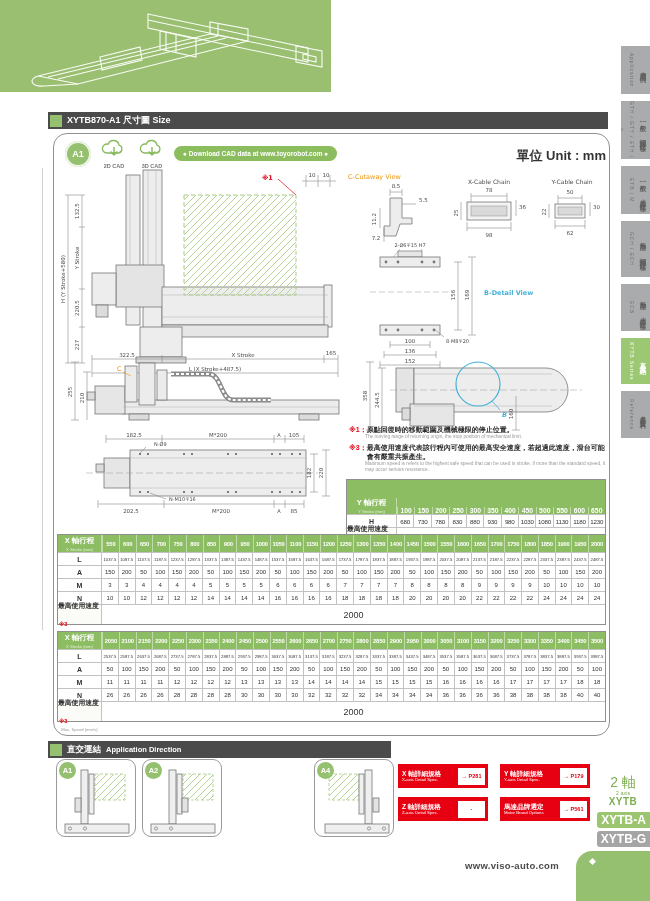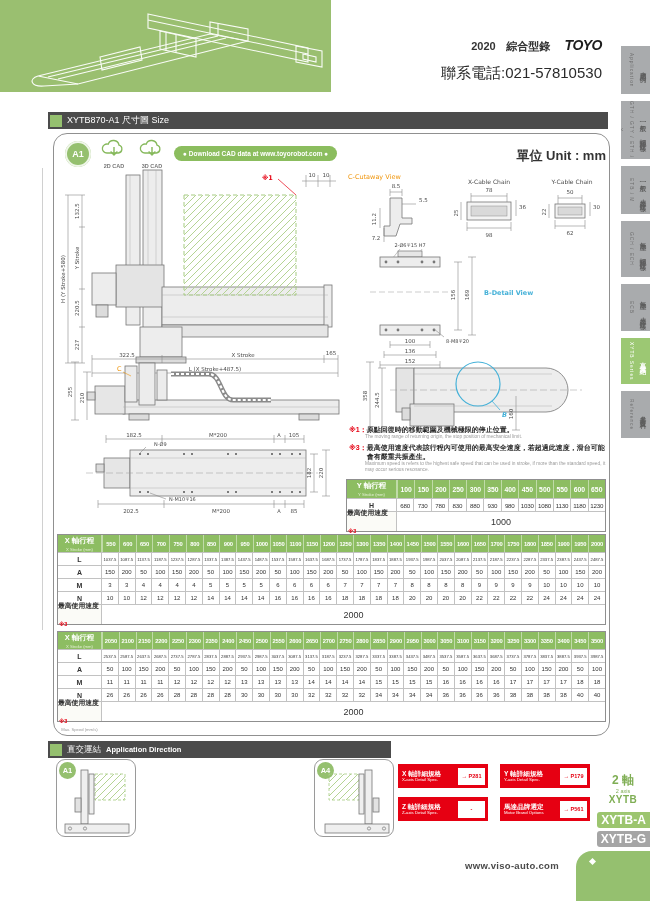--- a/index.html
+++ b/index.html
@@ -19,21 +19,21 @@
   .side-tab{position:absolute;left:621px;width:29px;background:#a9abad;writing-mode:vertical-rl;
             text-align:center;padding:0;overflow:hidden;}
   .side-tab .st-zh{display:block;font-size:6.5px;font-weight:700;color:#5e5e5e;letter-spacing:2px;line-height:13px;}
   .side-tab .st-en{display:block;font-size:4.8px;color:#6d6d6d;letter-spacing:1px;line-height:11px;}
   .side-tab.active{background:#9cc873;}
   .side-tab.active .st-zh,.side-tab.active .st-en{color:#fff;}
 
   
   .sec-bar{position:absolute;height:17px;background:#4b4b4b;display:flex;align-items:center;gap:5px;padding-left:2px;box-sizing:border-box;}
   .sec-green{width:12px;height:12px;background:#95c06f;flex:none;}
-  .sec-zh{color:#fff;font-weight:400;font-size:8.5px;white-space:nowrap;}
+  .sec-zh{color:#fff;font-weight:700;font-size:8.5px;white-space:nowrap;}
   .sec-en{color:#fff;font-weight:700;font-size:7.5px;white-space:nowrap;}
 
   .vline{position:absolute;left:42px;top:168px;width:1px;height:462px;background:#d0d0d0;}
 
   
   .panel{position:absolute;left:53px;top:133px;width:555px;height:601px;border:1.5px solid #909090;border-radius:14px;background:#fff;}
   .badge{position:absolute;left:11px;top:7px;width:26px;height:26px;border-radius:50%;background:#95c06f;
          box-shadow:inset 0 0 0 2px rgba(255,255,255,.85);color:#fff;font-size:9px;font-weight:700;
          display:flex;align-items:center;justify-content:center;}
   .cad{position:absolute;top:5px;width:36px;text-align:center;}
@@ -85,21 +85,21 @@
   .combo{position:absolute;top:759px;width:80px;height:78px;border:1.5px solid #9a9a9a;border-radius:9px;background:#fff;box-sizing:border-box;}
   .combo-badge{position:absolute;top:2px;left:2px;width:17px;height:17px;border-radius:50%;background:#95c06f;
                color:#fff;font-size:7.5px;font-weight:700;display:flex;align-items:center;justify-content:center;}
   .spec-btn{position:absolute;width:90px;height:24px;background:#e60012;display:flex;align-items:center;}
   .spec-txt{flex:1;min-width:0;padding-left:4px;color:#fff;}
   .spec-zh{font-size:6.6px;font-weight:700;line-height:1.15;white-space:nowrap;}
   .spec-en{font-size:4.3px;line-height:1.2;white-space:nowrap;}
   .spec-page{width:27px;height:17px;background:#fff;margin-right:3px;flex:none;display:flex;align-items:center;justify-content:center;
              color:#e60012;font-size:5.5px;font-weight:700;white-space:nowrap;}
   .series-lab{position:absolute;left:596px;top:774px;width:54px;text-align:center;color:#7fae54;line-height:1.15;}
-  .series-zh{font-size:12px;font-weight:700;}
+  .series-zh{font-size:14px;font-weight:400;}
   .series-en{font-size:5.5px;}
   .series-fam{font-size:10px;font-weight:700;letter-spacing:.5px;}
   .series-tab{position:absolute;left:597px;width:53px;height:16px;display:flex;align-items:center;justify-content:center;
               color:#fff;font-weight:700;font-size:12px;border-radius:3px 0 0 3px;}
   .footer-url{position:absolute;left:452px;top:860px;width:120px;text-align:center;font-size:9.5px;font-weight:600;color:#4a4a4a;letter-spacing:.3px;}
   .corner{position:absolute;left:576px;top:851px;width:74px;height:50px;background:#95c06f;border-top-left-radius:16px;}
   .sparkle{position:absolute;left:14px;top:8px;width:5px;height:5px;background:#fff;transform:rotate(45deg);}
 </style>
 </head>
 <body>
@@ -119,26 +119,20 @@
         <path d="M38,76 C28,79 31,87 44,86 L78,84"></path>
         <path d="M160,31 L196,39 L196,57 L160,49 Z"></path>
         <path d="M166,33 L166,51 M176,35 L176,53"></path>
         <path d="M100,57 L140,47 L142,60 L102,70 Z"></path>
         <path d="M210,34 L210,22 L248,29 L248,41"></path>
         <path d="M218,24 L218,36"></path>
       </g>
     </svg>
   </div>
 
-  <div class="brandline">
-    <span class="b-year">2020</span>
-    <span class="b-cat">綜合型錄</span>
-    <span class="b-toyo">TOYO</span>
-  </div>
-  <div class="phone">聯系電話:021-57810530</div>
 
   <div class="side-tab" style="top:46px;height:48px;">
     <span class="st-zh">應用例</span>
     <span class="st-en">Application</span>
   </div>
   <div class="side-tab" style="top:101px;height:58px;">
     <span class="st-zh">一般 / 螺桿仕樣</span>
     <span class="st-en">GTH / GTY / ETH / Y</span>
   </div>
   <div class="side-tab" style="top:166px;height:48px;">
@@ -487,21 +481,21 @@
       </div>
       <div class="note-en">The moving range of returning origin, the stop position of mechanical limit.</div>
       <div class="note-row">
         <span class="note-mark">※3：</span>
         <span>最高使用速度代表該行程內可使用的最高安全速度，若超過此速度，滑台可能會有嚴重共振產生。</span>
       </div>
       <div class="note-en">Maximum speed is refers to the highest safe speed that can be used in stroke, if more than the standard speed, it may occur serious resonance.</div>
     </div>
 
     <div class="dtable" style="left:292px;top:345px;width:260px;">
-      <div class="trow head" style="height:18px;">
+      <div class="trow head" style="height:34px;align-items:flex-end;">
         <div class="tlabel glabel" style="width:50px;">
           <div class="gl-zh">Y 軸行程</div>
           <div class="gl-en">Y Stroke (mm)</div>
         </div>
         <div class="tcells">
             <div class="cell hd f7">100</div>
             <div class="cell hd f7">150</div>
             <div class="cell hd f7">200</div>
             <div class="cell hd f7">250</div>
             <div class="cell hd f7">300</div>
@@ -930,20 +924,34 @@
       <g stroke="#777" stroke-width=".8" fill="#efefef">
         <rect x="22" y="4" width="7" height="54"></rect>
           <rect x="30" y="8" width="5" height="40"></rect>
         <rect x="16" y="32" width="6" height="14" fill="#e2e2e2"></rect>
         <rect x="6" y="58" width="64" height="9"></rect>
       </g>
       <circle cx="11" cy="62.5" r="1.6" fill="none" stroke="#777" stroke-width=".7"></circle>
       <circle cx="26" cy="62.5" r="1.6" fill="none" stroke="#777" stroke-width=".7"></circle>
     </svg>
   </div>
+  <div class="combo" style="left:142px;">
+    <div class="combo-badge">A2</div>
+    <svg class="abs" style="left:2px;top:6px;" width="74" height="70" viewBox="0 0 74 70">
+      <rect x="38" y="8" width="30" height="26" fill="url(#ghatch)" stroke="#a6cb82" stroke-width=".8" stroke-dasharray="3 2"></rect>
+      <g stroke="#777" stroke-width=".8" fill="#efefef">
+        <rect x="24" y="4" width="7" height="54"></rect>
+          <rect x="32" y="8" width="5" height="40"></rect>
+        <rect x="37" y="32" width="6" height="14" fill="#e2e2e2"></rect>
+        <rect x="6" y="58" width="64" height="9"></rect>
+      </g>
+      <circle cx="11" cy="62.5" r="1.6" fill="none" stroke="#777" stroke-width=".7"></circle>
+      <circle cx="26" cy="62.5" r="1.6" fill="none" stroke="#777" stroke-width=".7"></circle>
+    </svg>
+  </div>
   <div class="combo" style="left:314px;">
     <div class="combo-badge">A4</div>
     <svg class="abs" style="left:2px;top:6px;" width="74" height="70" viewBox="0 0 74 70">
       <rect x="12" y="8" width="30" height="26" fill="url(#ghatch)" stroke="#a6cb82" stroke-width=".8" stroke-dasharray="3 2"></rect>
       <g stroke="#777" stroke-width=".8" fill="#efefef">
         <rect x="48" y="4" width="7" height="54"></rect>
           <rect x="42" y="8" width="5" height="40"></rect>
         <rect x="56" y="32" width="6" height="14" fill="#e2e2e2"></rect>
         <rect x="8" y="58" width="64" height="9"></rect>
       </g>

